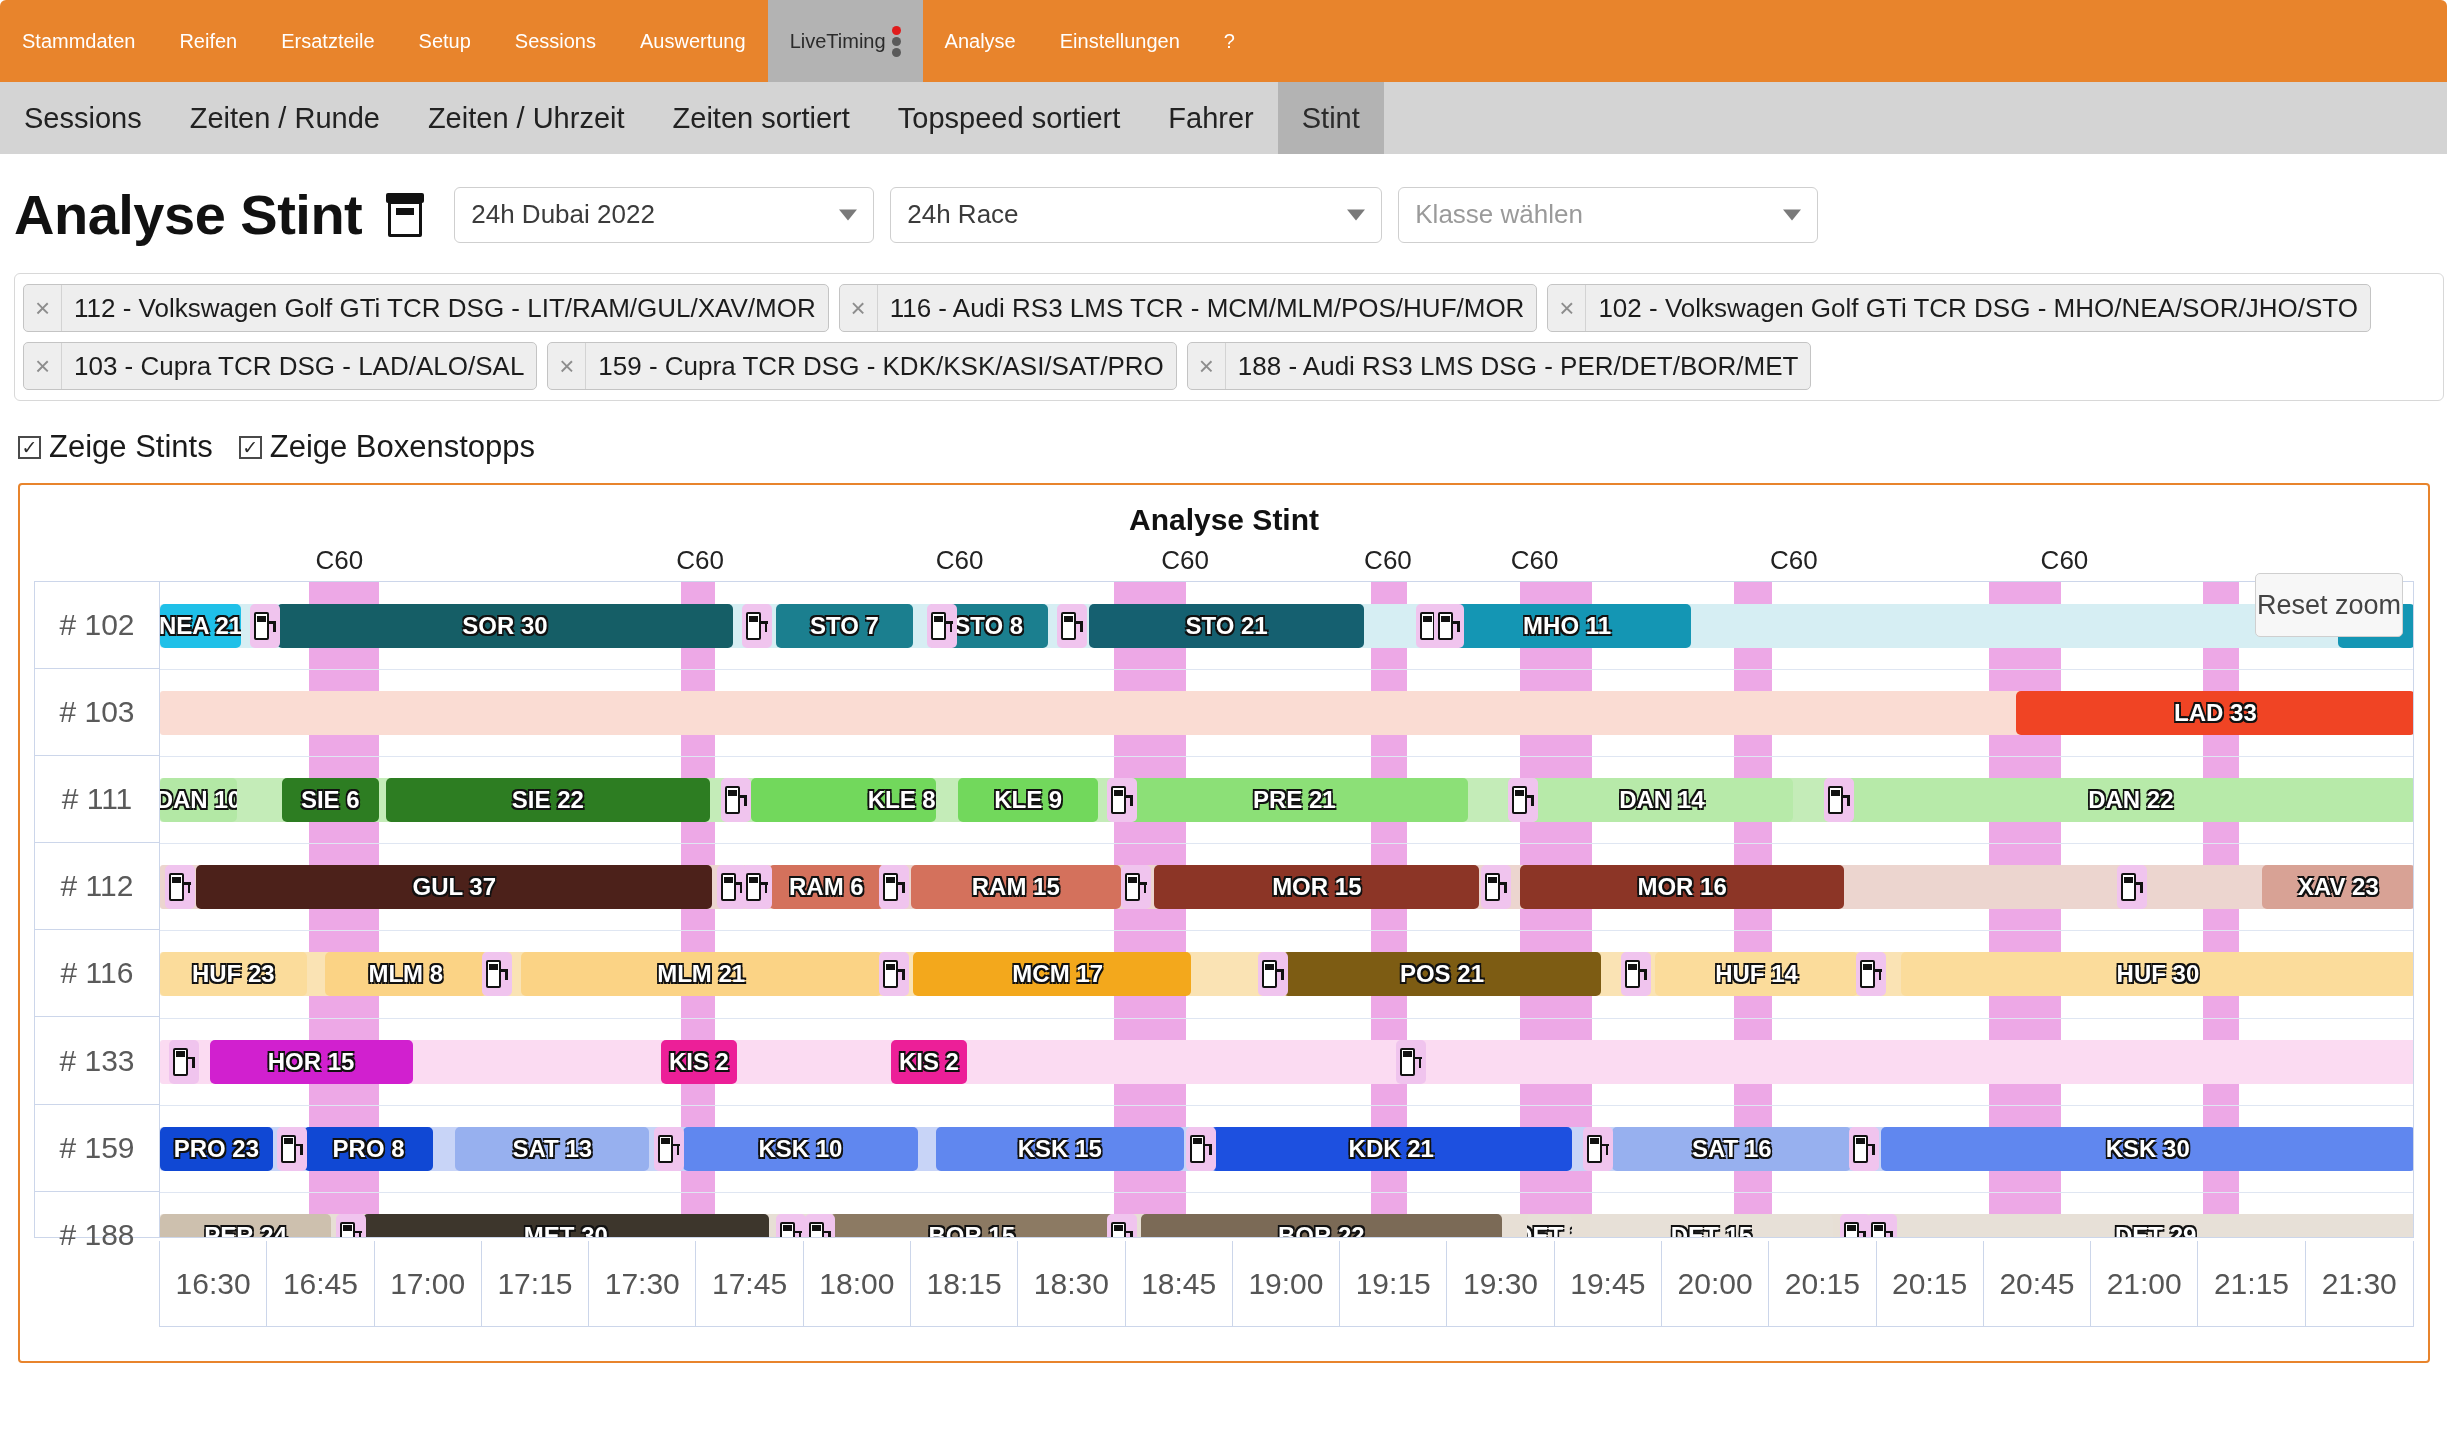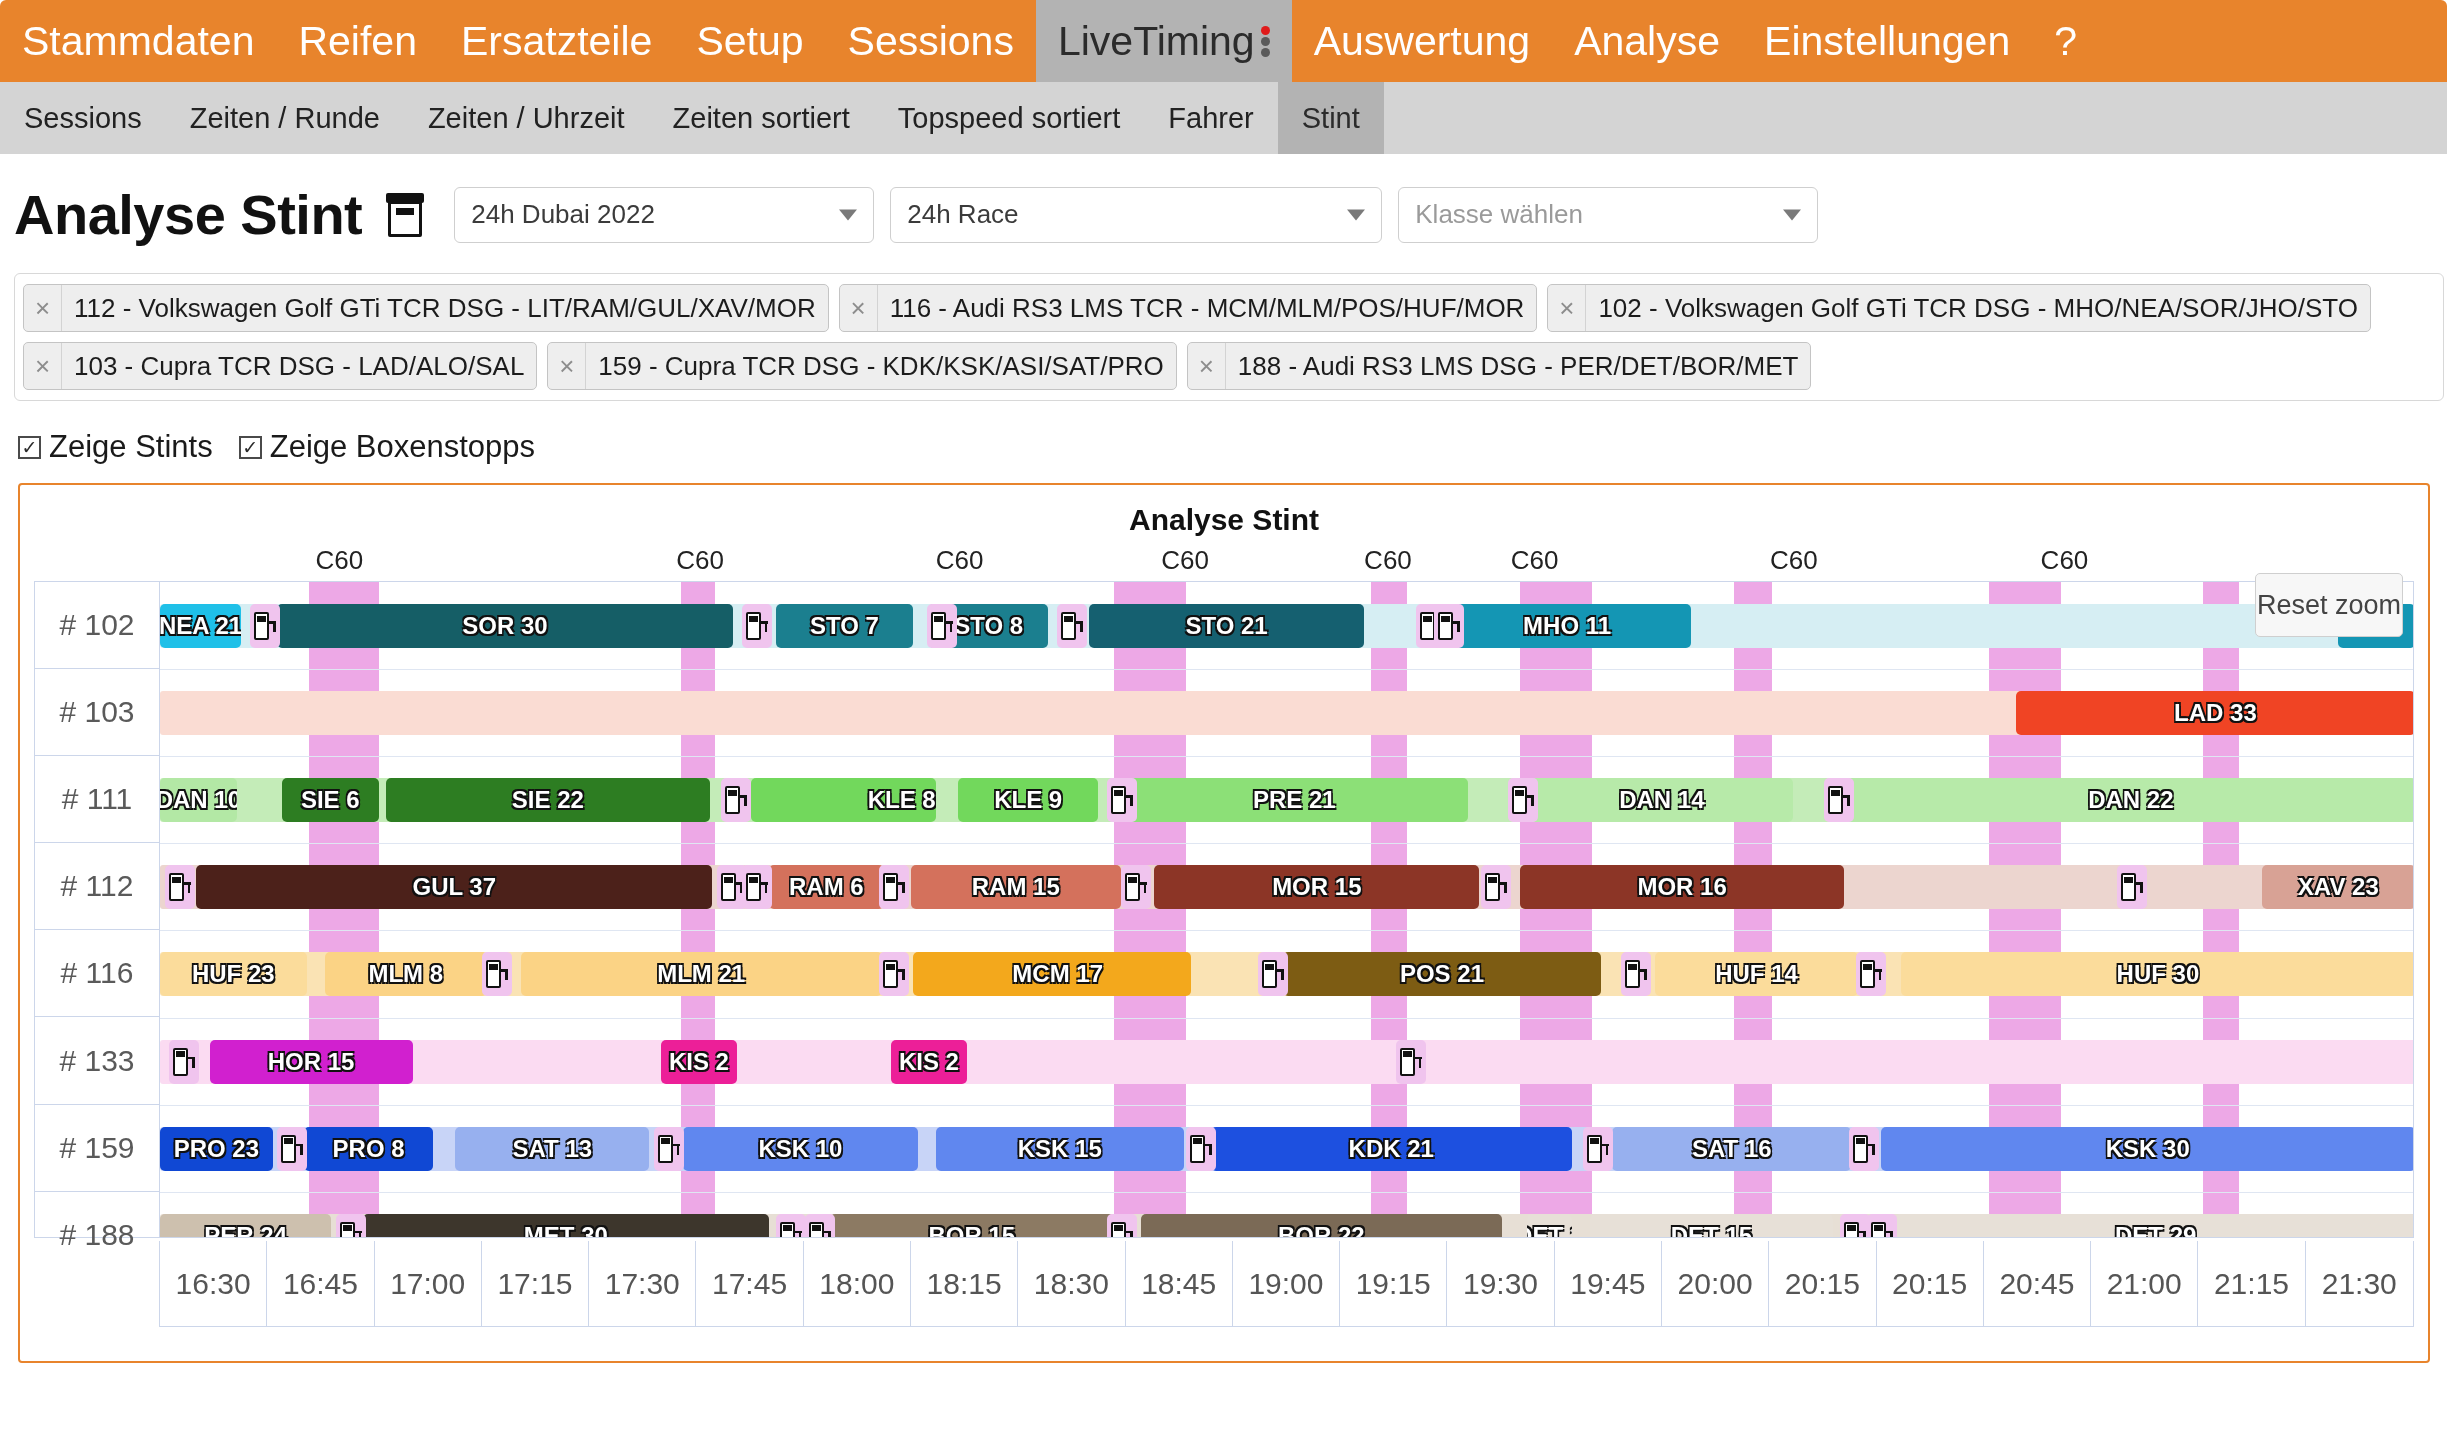--- a/index.html
+++ b/index.html
@@ -17,21 +17,21 @@
     background: #e8842c;
     height: 82px;
     border-top-left-radius: 6px;
     border-top-right-radius: 6px;
     overflow: hidden;
   }
   .topnav .item {
     display: flex; align-items: center; justify-content: center;
     padding: 0 22px;
     color: #ffffff;
-    font-size: 41px;
+    font-size: 20px;
     white-space: nowrap;
   }
   .topnav .item.active {
     background: #b3b3b3;
     color: #2b2b2b;
   }
   .lt-dot {
     display: inline-flex; flex-direction: column; align-items: center;
     margin-left: 6px; gap: 2px;
   }
@@ -271,30 +271,30 @@
     </div>
     <div class="item">
       <span>Ersatzteile</span>
     </div>
     <div class="item">
       <span>Setup</span>
     </div>
     <div class="item">
       <span>Sessions</span>
     </div>
+    <div class="item">
+      <span>Auswertung</span>
+    </div>
     <div class="item active">
       <span>LiveTiming</span>
       <span class="lt-dot">
         <i class="r"></i>
         <i class="d"></i>
         <i class="d"></i>
       </span>
-    </div>
-    <div class="item">
-      <span>Auswertung</span>
     </div>
     <div class="item">
       <span>Analyse</span>
     </div>
     <div class="item">
       <span>Einstellungen</span>
     </div>
     <div class="item">
       <span>?</span>
     </div>

